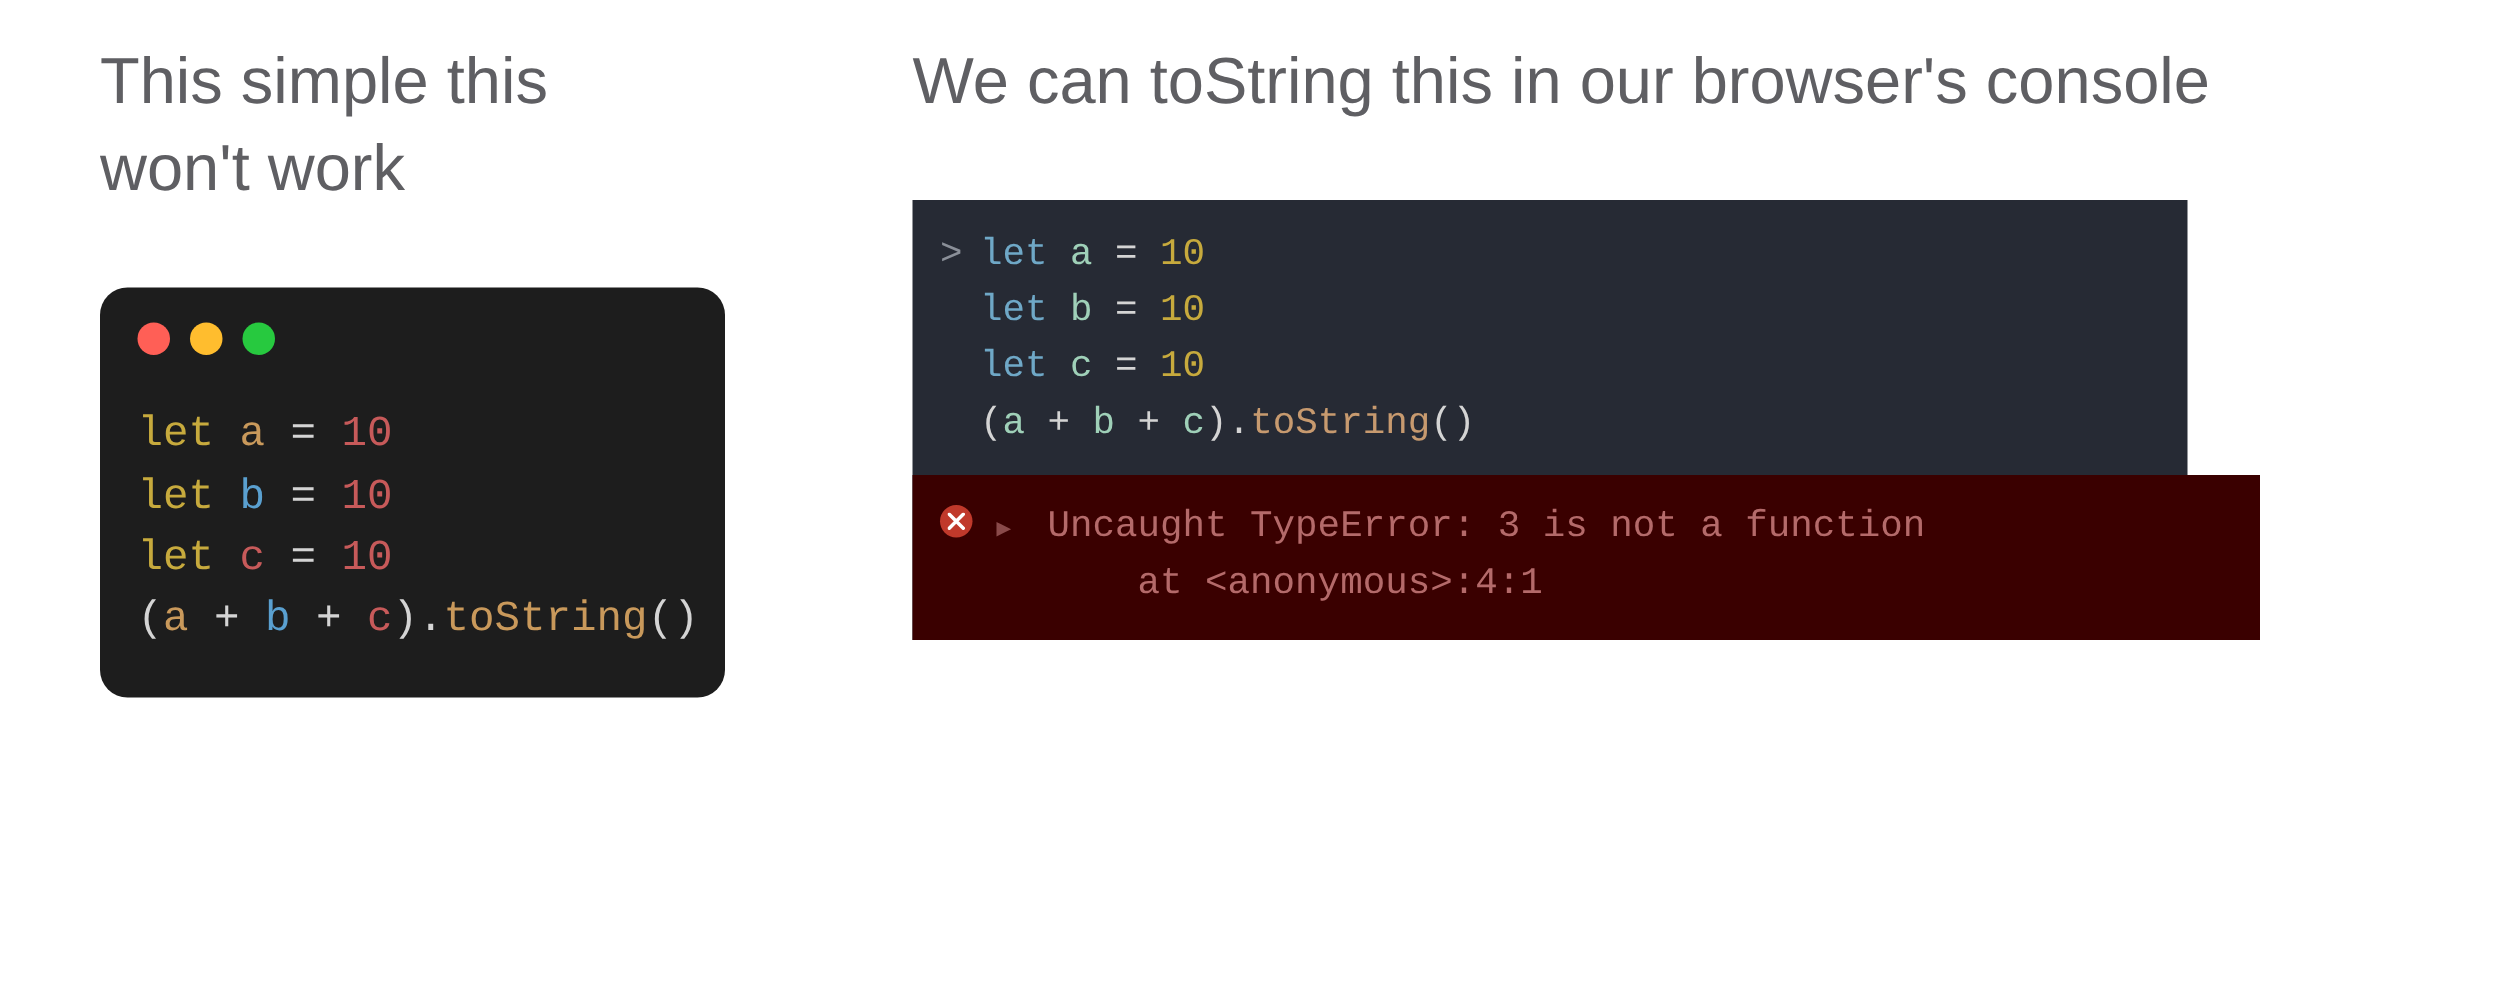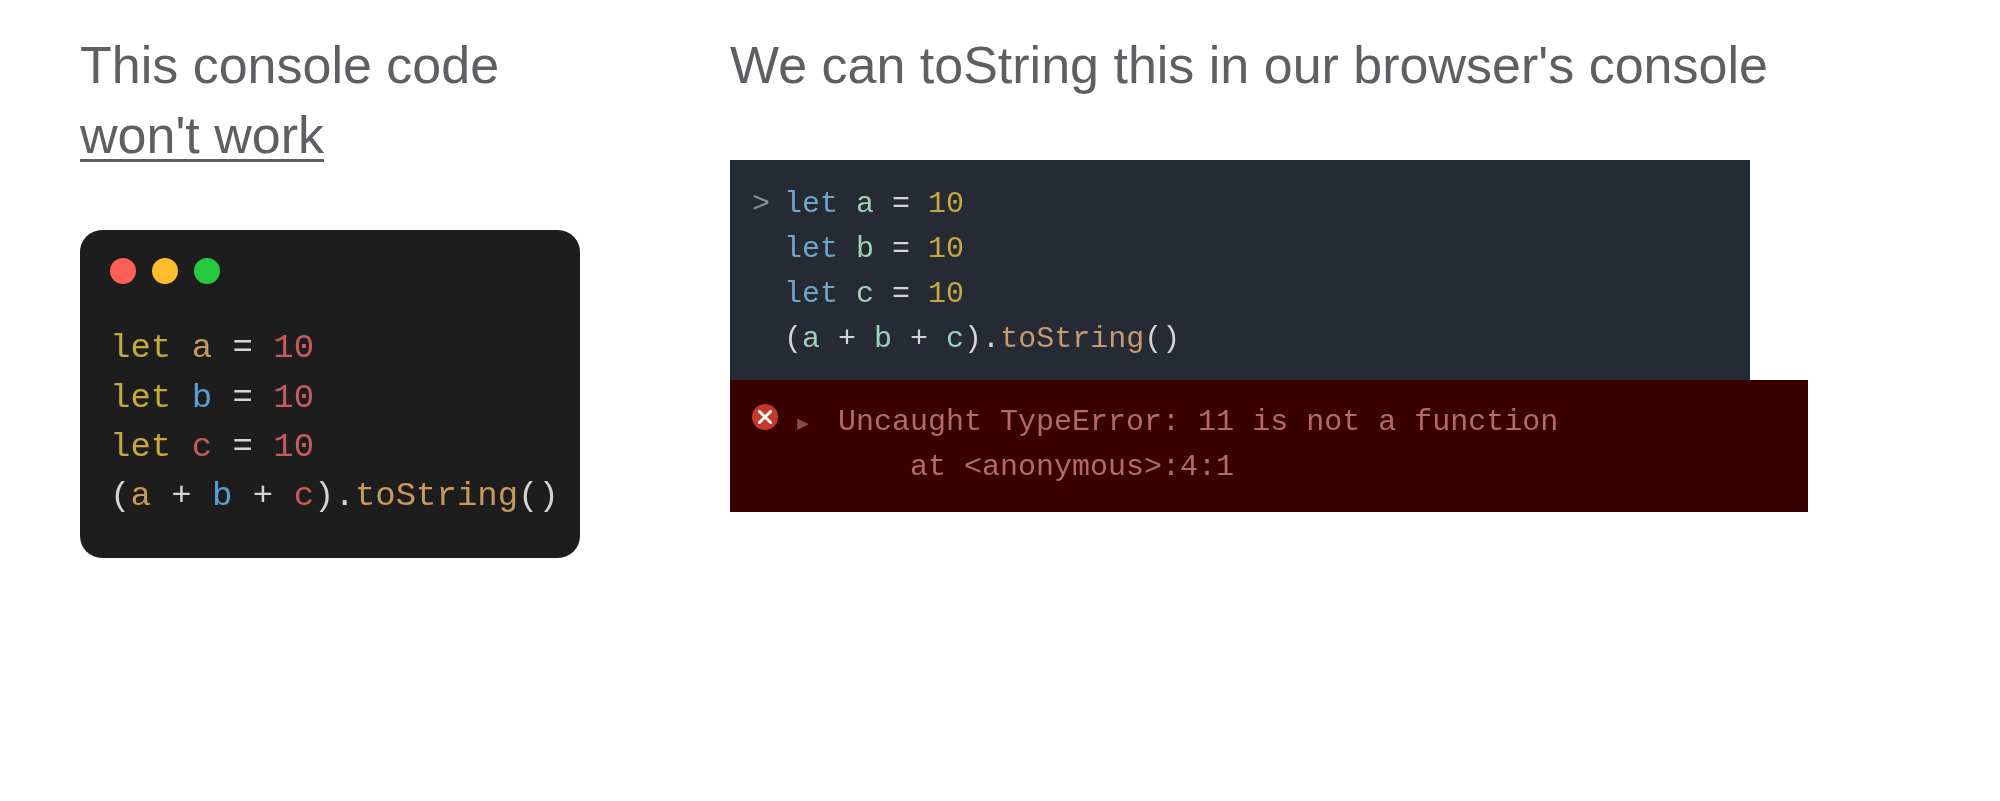--- a/index.html
+++ b/index.html
@@ -29,21 +29,20 @@
   .col-right{left:730px;width:1100px;}
 
   .caption{
     font-size:52px;
     line-height:1.35;
     color:var(--text);
     font-weight:400;
     margin:0 0 60px 0;
   }
   .caption .ul{
-    text-decoration:underline;
     text-decoration-thickness:3px;
     text-underline-offset:6px;
   }
 
   
   .editor{
     background:var(--ed-bg);
     border-radius:22px;
     padding:28px 30px 36px 30px;
     font-family:var(--mono);
@@ -130,21 +129,21 @@
     margin-top:2px;
   }
   .err-text{white-space:pre; font-family:var(--mono);}
   .err-pad{white-space:pre; font-family:Liberation Mono, monospace; margin-left:0;}
 </style>
 </head>
 <body>
 
 <div class="col col-left">
   <p class="caption">
-    <span>This console code</span><br>
+    <span>This simple this</span><br>
     <span class="ul">won't work</span>
   </p>
 
   <div class="editor">
     <div class="traffic">
       <div class="dot r"></div>
       <div class="dot y"></div>
       <div class="dot g"></div>
     </div>
     <div class="code"><span class="tok-kw">let</span> <span class="tok-a">a</span> <span class="tok-eq">=</span> <span class="tok-num">10</span>
@@ -170,17 +169,17 @@
       </div>
     </div>
 
     <div class="con-err">
       <div class="err-x">
         <svg viewBox="0 0 10 10">
             <path d="M1 1 L9 9 M9 1 L1 9" stroke="#fff" stroke-width="2" stroke-linecap="round"></path>
           </svg>
       </div>
       <span class="err-caret">▸</span>
-      <div class="err-text"><span>Uncaught TypeError: 11 is not a function</span>
+      <div class="err-text"><span>Uncaught TypeError: 3 is not a function</span>
 <span class="err-pad">    at &lt;anonymous&gt;:4:1</span></div>
     </div>
   </div>
 </div>
 
 </body></html>

